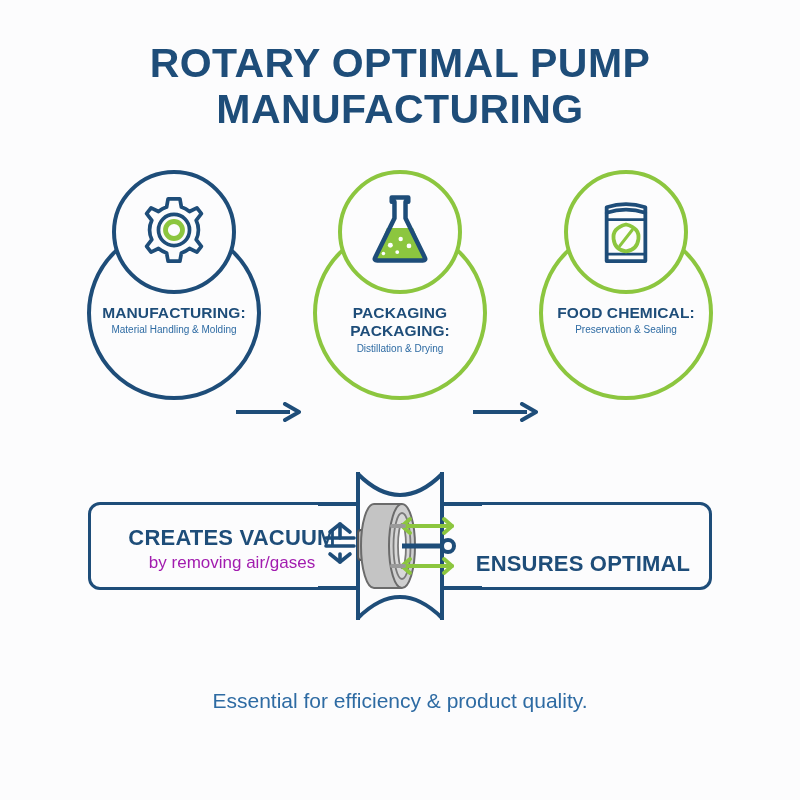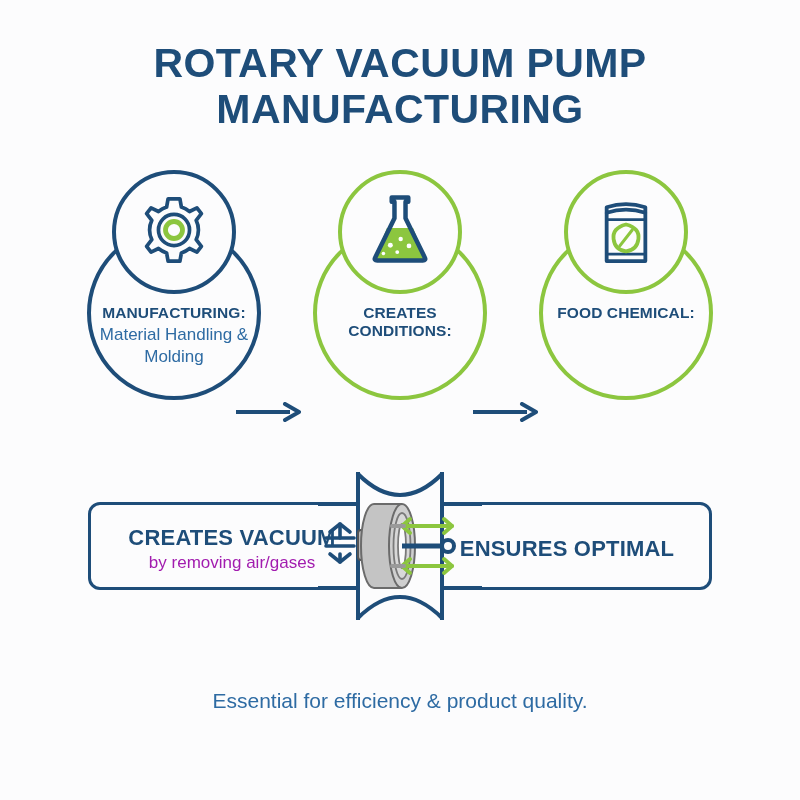--- a/index.html
+++ b/index.html
@@ -93,21 +93,21 @@
   }
   .step-title {
     color: #1e4d79;
     font-size: 15.5px;
     font-weight: bold;
     line-height: 1.18;
     letter-spacing: 0.1px;
   }
   .step-sub {
     color: #2e6ba3;
-    font-size: 17px;
+    font-size: 10px;
     line-height: 1.25;
     margin-top: 2px;
   }
 
   
   .connector {
     position: absolute;
     top: 232px;
     width: 66px;
     height: 20px;
@@ -132,21 +132,21 @@
     position: absolute;
     top: 0;
     height: 88px;
     display: flex;
     flex-direction: column;
     align-items: center;
     justify-content: center;
     text-align: center;
   }
   .banner-text.left  { left: 22px;  width: 238px; }
-  .banner-text.right { right: 20px; width: 244px; }
+  .banner-text.right { right: 4px; width: 244px; margin-top: 15px; }
   .bt-title {
     color: #1e4d79;
     font-size: 22px;
     font-weight: bold;
     line-height: 1.15;
     letter-spacing: 0.2px;
   }
   .bt-sub {
     color: #a21caf;
     font-size: 17px;
@@ -175,21 +175,21 @@
     font-size: 21px;
     line-height: 1.2;
   }
 </style>
 </head>
 <body>
 
 <div id="canvas">
 
   <div id="title">
-    <span>ROTARY VACUUM PUMP</span>
+    <span>ROTARY OPTIMAL PUMP</span>
     <span class="l2">MANUFACTURING</span>
   </div>
 
   <div id="steps">
 
     <div class="step s0">
       <div class="step-arc"></div>
       <div class="icon-circle">
         <span>
           <svg width="74" height="74" viewBox="0 0 100 100">
@@ -215,41 +215,43 @@
             <circle cx="36" cy="77" r="3.6" fill="#ffffff"></circle>
             <circle cx="51" cy="68" r="3.2" fill="#ffffff"></circle>
             <circle cx="63" cy="78" r="3.4" fill="#ffffff"></circle>
             <circle cx="46" cy="87" r="2.8" fill="#ffffff"></circle>
             <circle cx="26" cy="89" r="2.6" fill="#ffffff"></circle>
             <path d="M38 8 L62 8 M38 8 L38 14 M62 8 L62 14 M42 14 L42 38 L14 95 Q12 99 17 99 L83 99 Q88 99 86 95 L58 38 L58 14" fill="none" stroke="#1e4d79" stroke-width="6.5" stroke-linejoin="round" stroke-linecap="round"></path>
           </svg>
         </span>
       </div>
       <div class="step-text">
-        <div class="step-title">CREATES</div>
-        <div class="step-title">CONDITIONS:</div>
+        <div class="step-title">PACKAGING</div>
+        <div class="step-title">PACKAGING:</div>
+        <div class="step-sub">Distillation &amp; Drying</div>
       </div>
     </div>
 
     <div class="step s2 green">
       <div class="step-arc"></div>
       <div class="icon-circle">
         <span>
           <svg width="70" height="76" viewBox="0 0 100 110">
             <path d="M22 22 Q50 13 78 22 L78 30 Q50 21 22 30 Z" fill="none" stroke="#1e4d79" stroke-width="5.5" stroke-linejoin="round"></path>
             <path d="M22 30 L22 100 L78 100 L78 30" fill="none" stroke="#1e4d79" stroke-width="5.5" stroke-linejoin="round"></path>
             <line x1="22" y1="40" x2="78" y2="40" stroke="#1e4d79" stroke-width="4"></line>
             <line x1="22" y1="90" x2="78" y2="90" stroke="#1e4d79" stroke-width="4"></line>
             <path d="M50 47 Q70 52 68 68 Q66 84 50 86 Q34 84 32 68 Q30 52 50 47 Z" fill="none" stroke="#8cc63f" stroke-width="5.5"></path>
             <line x1="41" y1="78" x2="59" y2="55" stroke="#8cc63f" stroke-width="4.5" stroke-linecap="round"></line>
           </svg>
         </span>
       </div>
       <div class="step-text">
         <div class="step-title">FOOD CHEMICAL:</div>
+        <div class="step-sub">Preservation &amp; Sealing</div>
       </div>
     </div>
 
     <div class="connector c0">
       <span>
         <svg width="66" height="20" viewBox="0 0 66 20">
           <line x1="1" y1="10" x2="55" y2="10" stroke="#1e4d79" stroke-width="4"></line>
           <path d="M50 2 L64 10 L50 18" fill="none" stroke="#1e4d79" stroke-width="4" stroke-linecap="round" stroke-linejoin="round"></path>
         </svg>
       </span>

